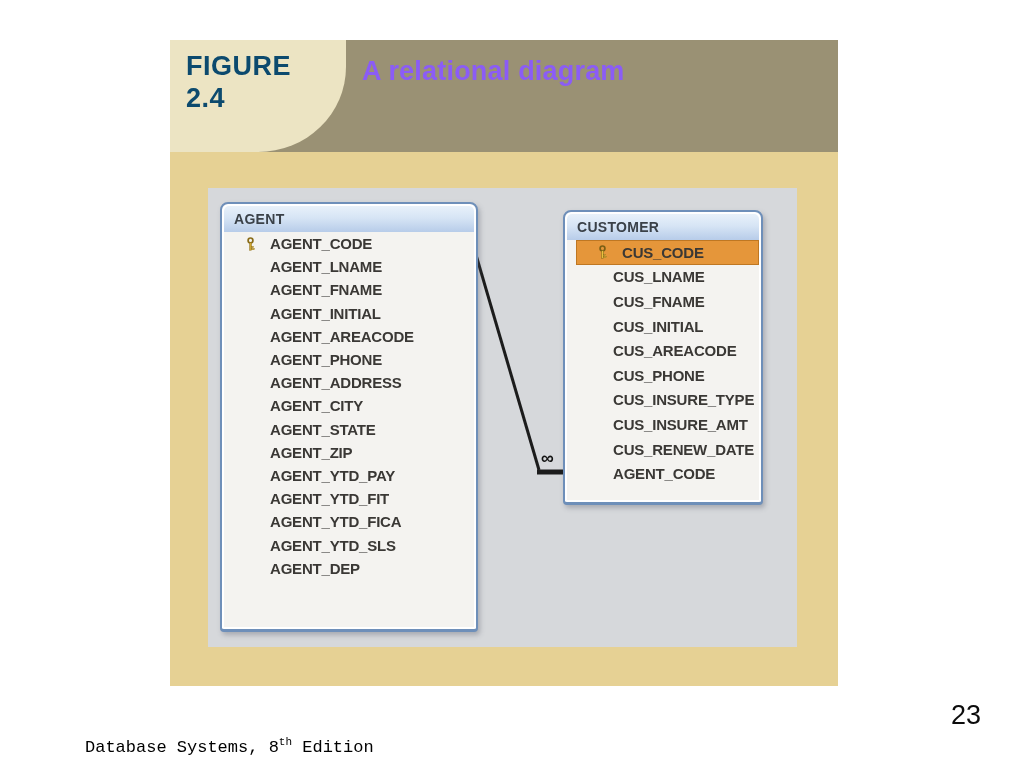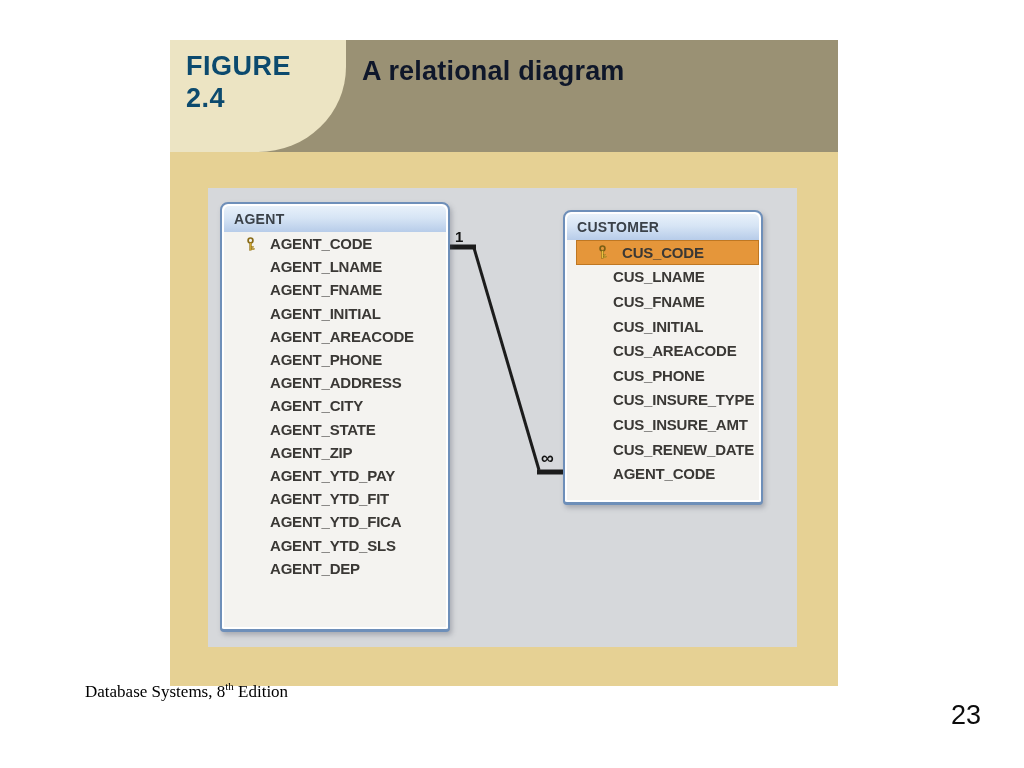--- a/index.html
+++ b/index.html
@@ -13,36 +13,36 @@
   .figure-body{position:absolute;left:0;top:112px;width:668px;height:534px;background:var(--body-tan,#e6d194);}
   .figure-label{
     position:absolute;left:0;top:0;width:176px;height:112px;
     background:var(--cream,#ece4c3);border-bottom-right-radius:88px 85px;
     padding:10px 0 0 16px;box-sizing:border-box;
   }
   .figure-label .l1,.figure-label .l2{
     font-size:27px;font-weight:700;color:#0c4a6e;line-height:1.2;letter-spacing:.5px;
   }
   .figure-title{
-    position:absolute;left:192px;top:16px;font-size:27px;font-weight:700;color:#0f172a;letter-spacing:.2px;
+    position:absolute;left:192px;top:16px;font-size:27px;font-weight:700;color:#8b5cf6;letter-spacing:.2px;
   }
   
   .panel{
     position:absolute;left:38px;top:148px;width:589px;height:459px;
     background:var(--panel,#d6d8db);
   }
   
   .db-table{
     position:absolute;box-sizing:border-box;background:#ffffff;
     border:2px solid var(--table-border,#6e8fb9);border-bottom-width:3px;
     border-radius:8px 8px 4px 4px;padding:2px;
     box-shadow:2px 3px 5px rgba(80,85,100,.35);
     display:flex;flex-direction:column;
   }
-  .tbl-agent{left:12px;top:14px;width:230px;height:430px;}
+  .tbl-agent{left:12px;top:14px;width:258px;height:430px;}
   .tbl-customer{left:355px;top:22px;width:200px;height:295px;}
   .tbl-header{
     height:26px;flex:0 0 26px;border-radius:5px 5px 0 0;
     background:linear-gradient(to bottom,#e8f1fa 0%,var(--header-top,#d7e5f5) 45%,var(--header-bottom,#b7cce9) 100%);
     display:flex;align-items:center;padding-left:10px;
     font-size:14px;font-weight:700;color:#3a4148;letter-spacing:.3px;
   }
   .tbl-body{flex:1;background:var(--row-bg,#f4f3f0);overflow:hidden;}
   .row{position:relative;display:flex;align-items:center;padding-left:46px;box-sizing:border-box;}
   .tbl-agent .row{height:23.2px;}
@@ -54,21 +54,21 @@
     margin-left:9px;
   }
   .key{position:absolute;left:20px;top:50%;transform:translateY(-50%);}
   
   .connector{position:absolute;left:0;top:0;width:589px;height:459px;pointer-events:none;}
   .rel-label{position:absolute;color:#141414;font-weight:800;}
   .rel-one{left:247px;top:40px;font-size:15px;}
   .rel-many{left:333px;top:261px;font-size:18px;line-height:1;}
   
   .footer-text{
-    position:absolute;left:85px;top:680px;font-family:Liberation Serif, serif;
+    position:absolute;left:85px;top:736px;font-family:Liberation Mono, monospace;
     font-size:17px;color:#000;
   }
   .footer-text sup{font-size:11px;}
   .page-number{position:absolute;left:951px;top:700px;font-size:27px;color:#0c0c0c;}
 </style>
 </head>
 <body>
 
 <div class="slide">
 

